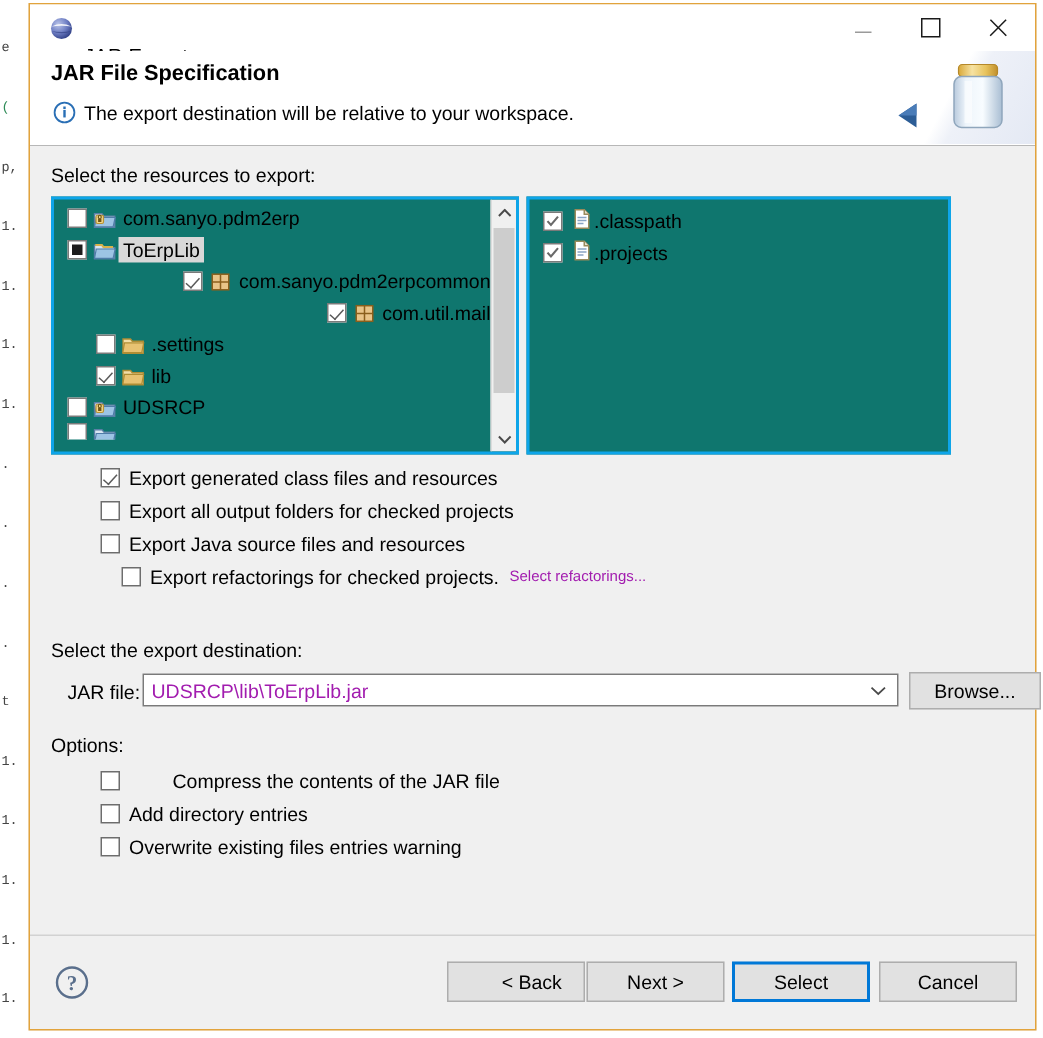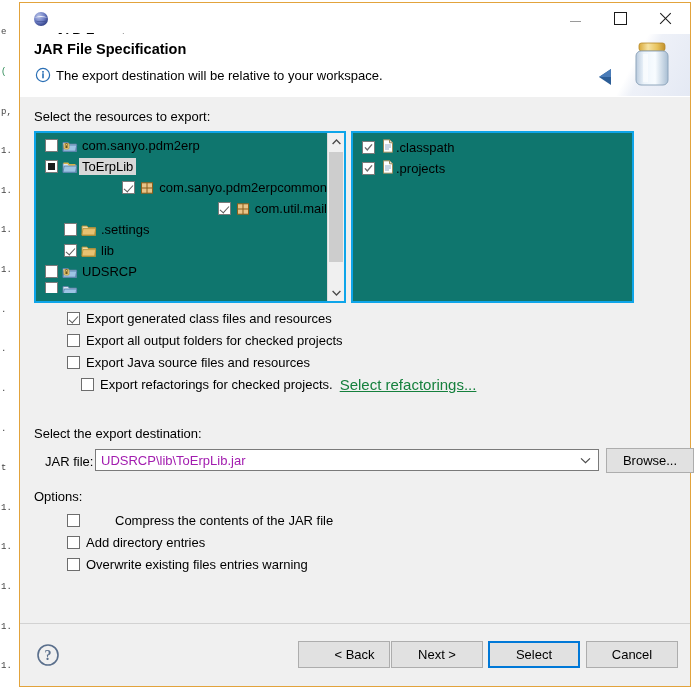--- a/index.html
+++ b/index.html
@@ -184,22 +184,22 @@
   }
   #opt-e0 { top: 212px; }
   #opt-e1 { top: 234px; }
   #opt-e2 { top: 256px; }
   #opt-e3 { top: 278px; padding-left: 14px; }
   #opt-o0 { top: 414px; gap: 29px; }
   #opt-o1 { top: 436px; }
   #opt-o2 { top: 458px; }
 
   #link-refactorings {
-    margin-left: 7px; color: #15803d; text-decoration: underline;
-    cursor: default; font-size: 15px;
+    margin-left: 7px; color: #a21caf; 
+    cursor: default; font-size: 10px;
   }
 
   
   #lbl-jarfile {
     position: absolute; left: 25px; top: 357px; font-size: 13px; color:#000;
   }
   #jar-combo {
     position: absolute; left: 75px; top: 352px; width: 504px; height: 22px;
     background: #ffffff; border: 1px solid #7a7a7a; box-sizing: border-box;
   }

